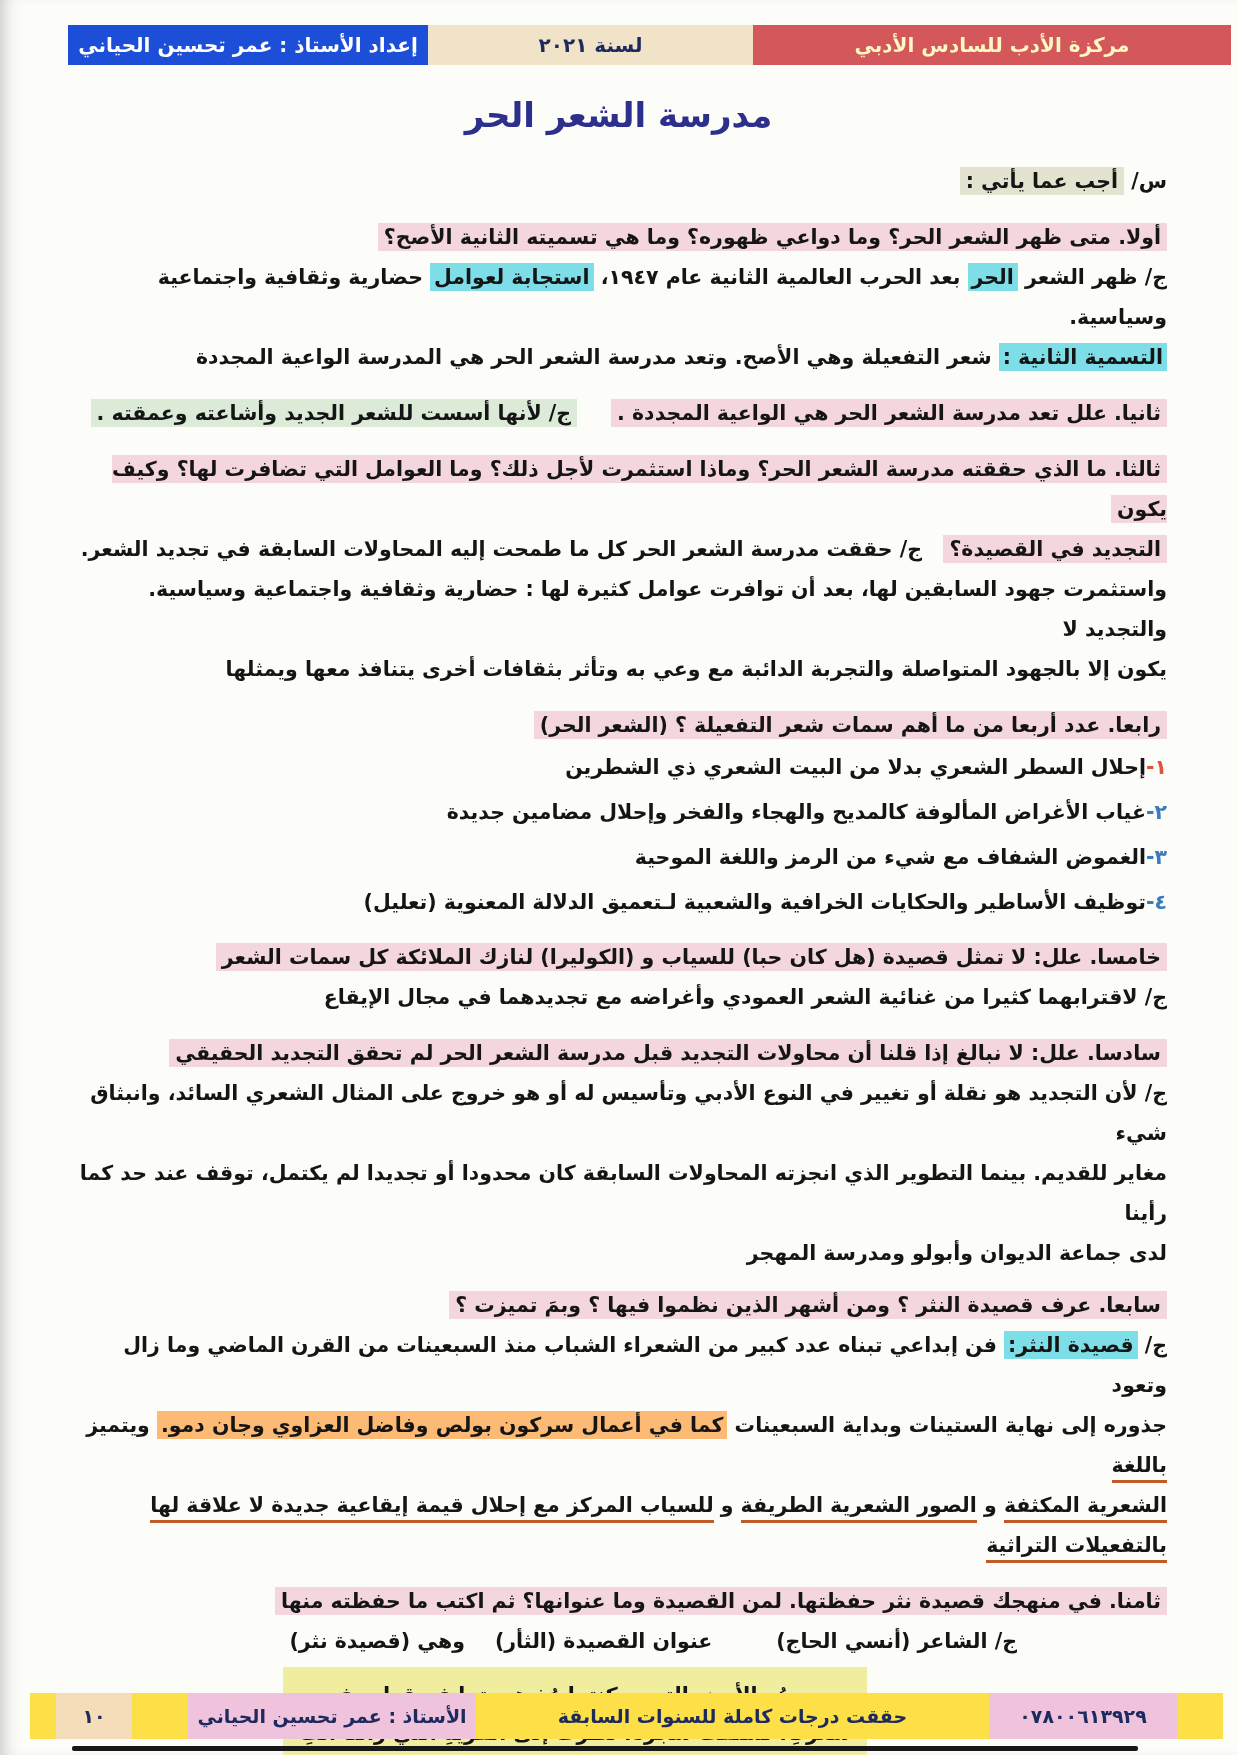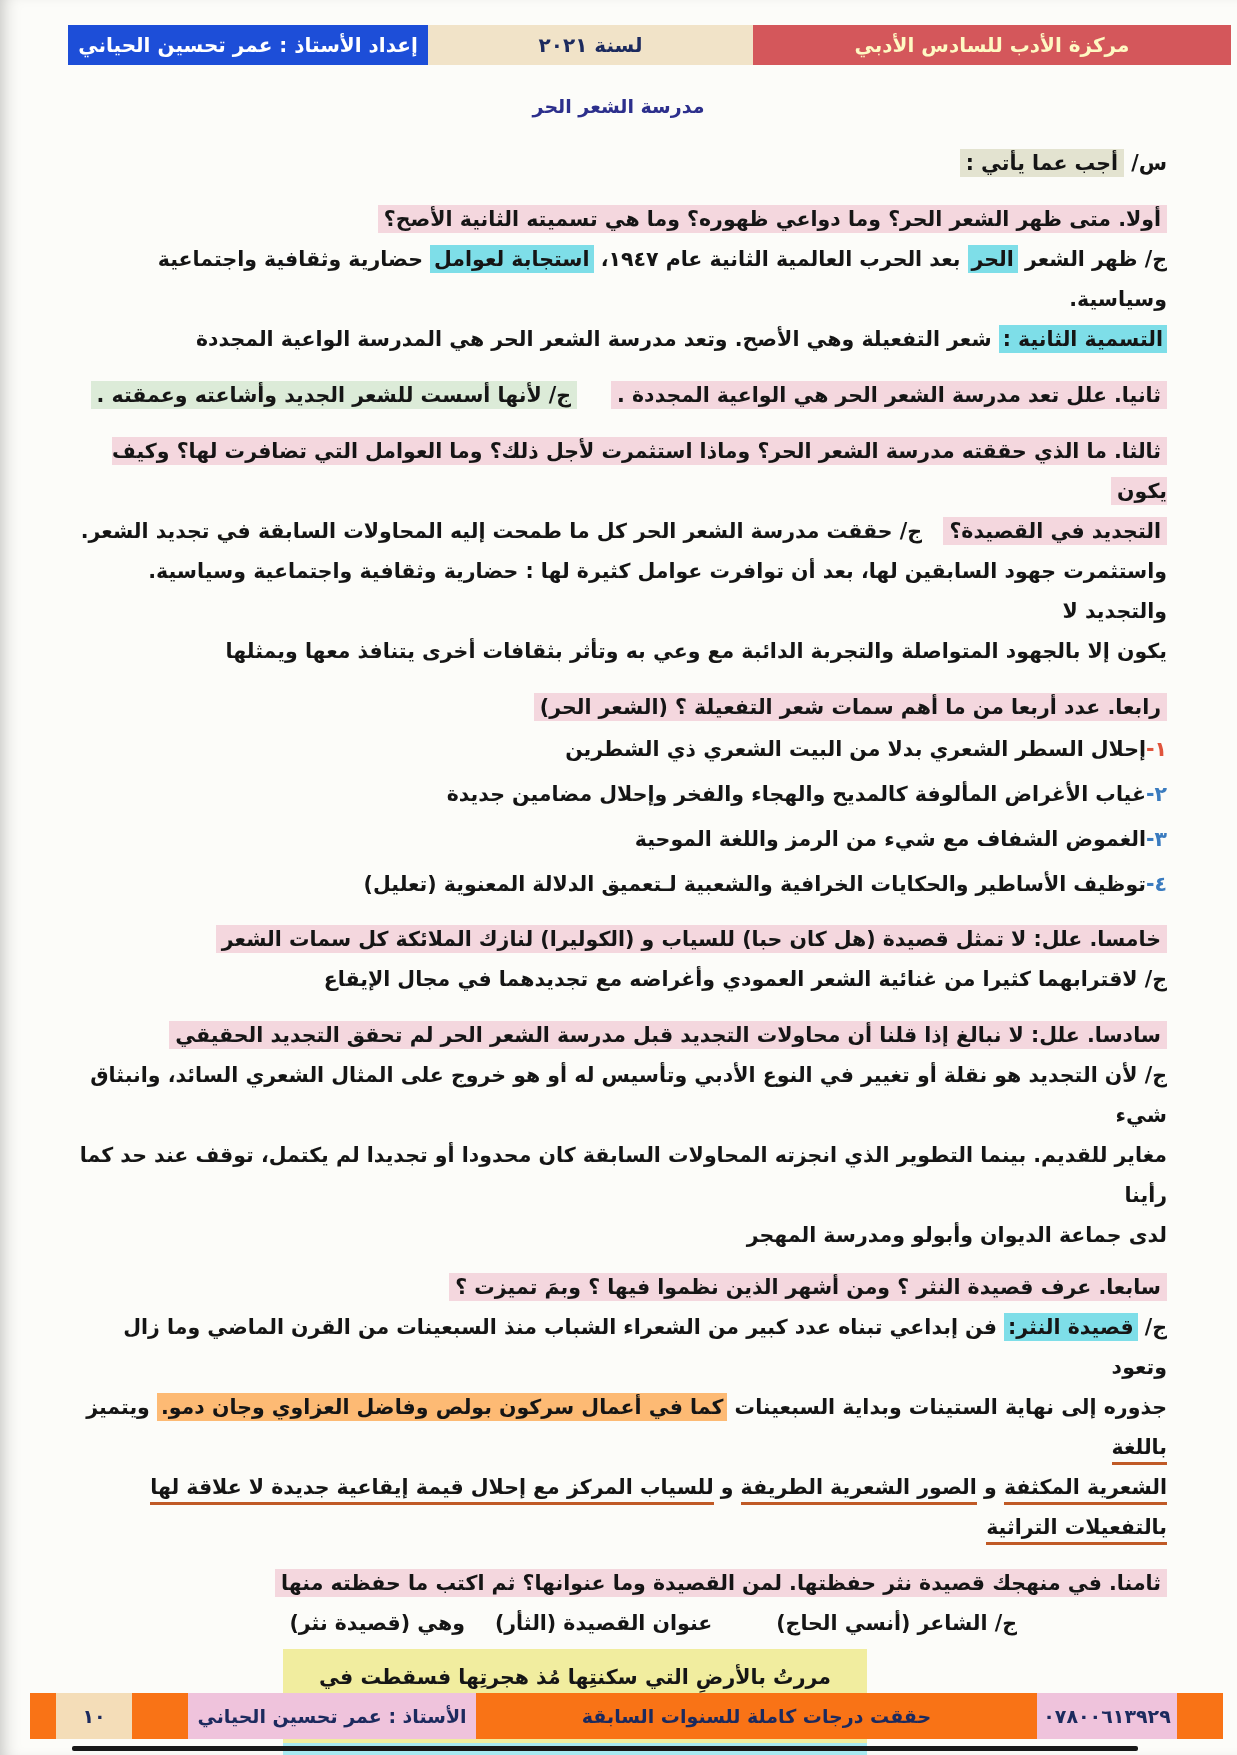--- a/index.html
+++ b/index.html
@@ -21,21 +21,21 @@
     margin:25px 6px 0 68px;height:40px;
     background:#f1e3c8;
     font-size:20px;
   }
   .header-seg{display:flex;align-items:center;justify-content:center;}
   .seg-red{background:#d4575b;color:#fef9c3;width:478px;}
   .seg-center{flex:1;color:#1c2a5e;}
   .seg-blue{background:#1d4ed8;color:#fff;width:360px;}
   
   .doc-title{
-    text-align:center;color:#2c2f8c;font-size:19px;
+    text-align:center;color:#2c2f8c;font-size:34px;
     margin-top:30px;letter-spacing:.5px;
   }
   
   .content{padding:0 70px;font-size:20.5px;line-height:40px;text-align:right;}
   .line{display:block;}
   .hl-pink{background:#f4d7de;padding:2px 6px;}
   .hl-cyan{background:#7edee8;padding:2px 4px;}
   .hl-green{background:#dcebd8;padding:2px 6px;}
   .hl-olive{background:#e3e3d0;padding:2px 6px;}
   .hl-yellow{background:#fdba74;padding:2px 4px;}
@@ -54,25 +54,25 @@
   .poem{width:584px;margin:6px 300px 0 auto;text-align:center;font-size:20.5px;}
   .poem-block{line-height:38px;padding:9px 10px;}
   .poem-yellow{background:#f1ed9f;}
   .poem-cyan{background:#a8e9f1;}
   
   .footer-bar{
     position:absolute;left:30px;right:14px;bottom:16px;height:46px;
     display:flex;align-items:stretch;font-size:19px;color:#1c2a5e;
   }
   .f-seg{display:flex;align-items:center;justify-content:center;}
-  .f-cyan{background:#f97316;}
+  .f-cyan{background:#fde047;}
   .f-pink{background:#efc3dc;}
   .f-cream{background:#f4ddb8;}
   .f-edge-r{width:46px;}
-  .f-phone{width:140px;}
+  .f-phone{width:188px;}
   .f-center{flex:1;}
   .f-name{width:288px;}
   .f-c2{width:56px;}
   .f-page{width:76px;}
   .f-edge-l{width:26px;}
   
   .scan-line{position:absolute;bottom:4px;left:72px;width:1066px;height:5px;background:#181818;border-radius:2px;}
 </style>
 </head>
 <body>

